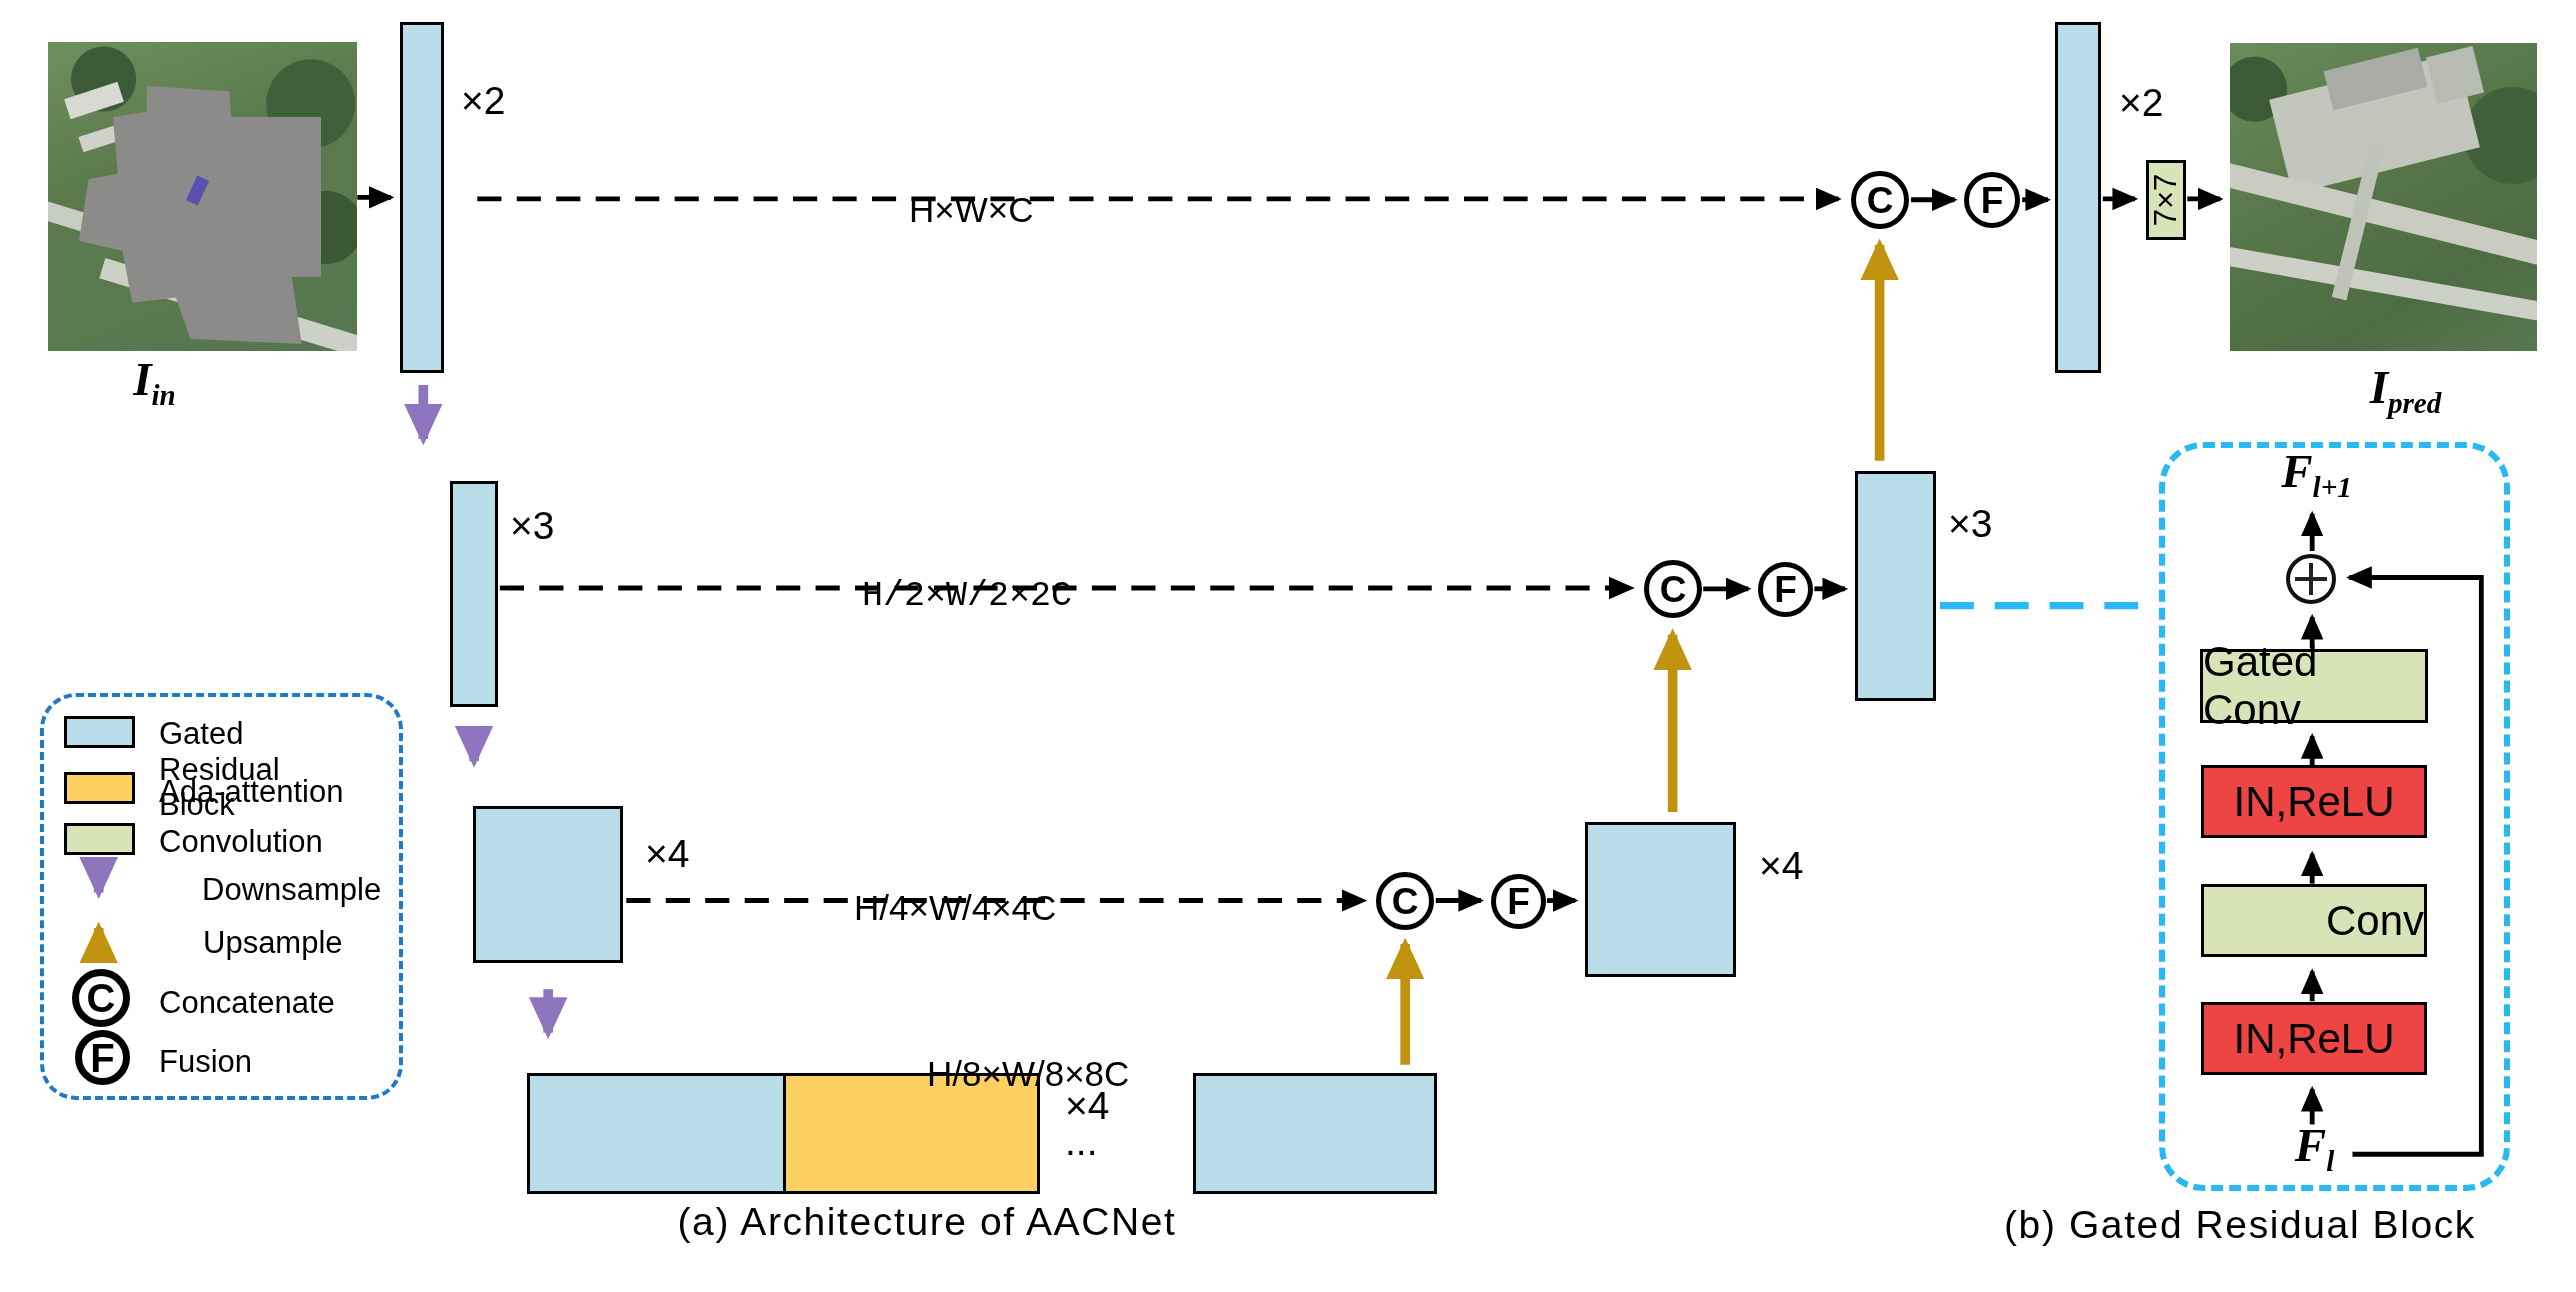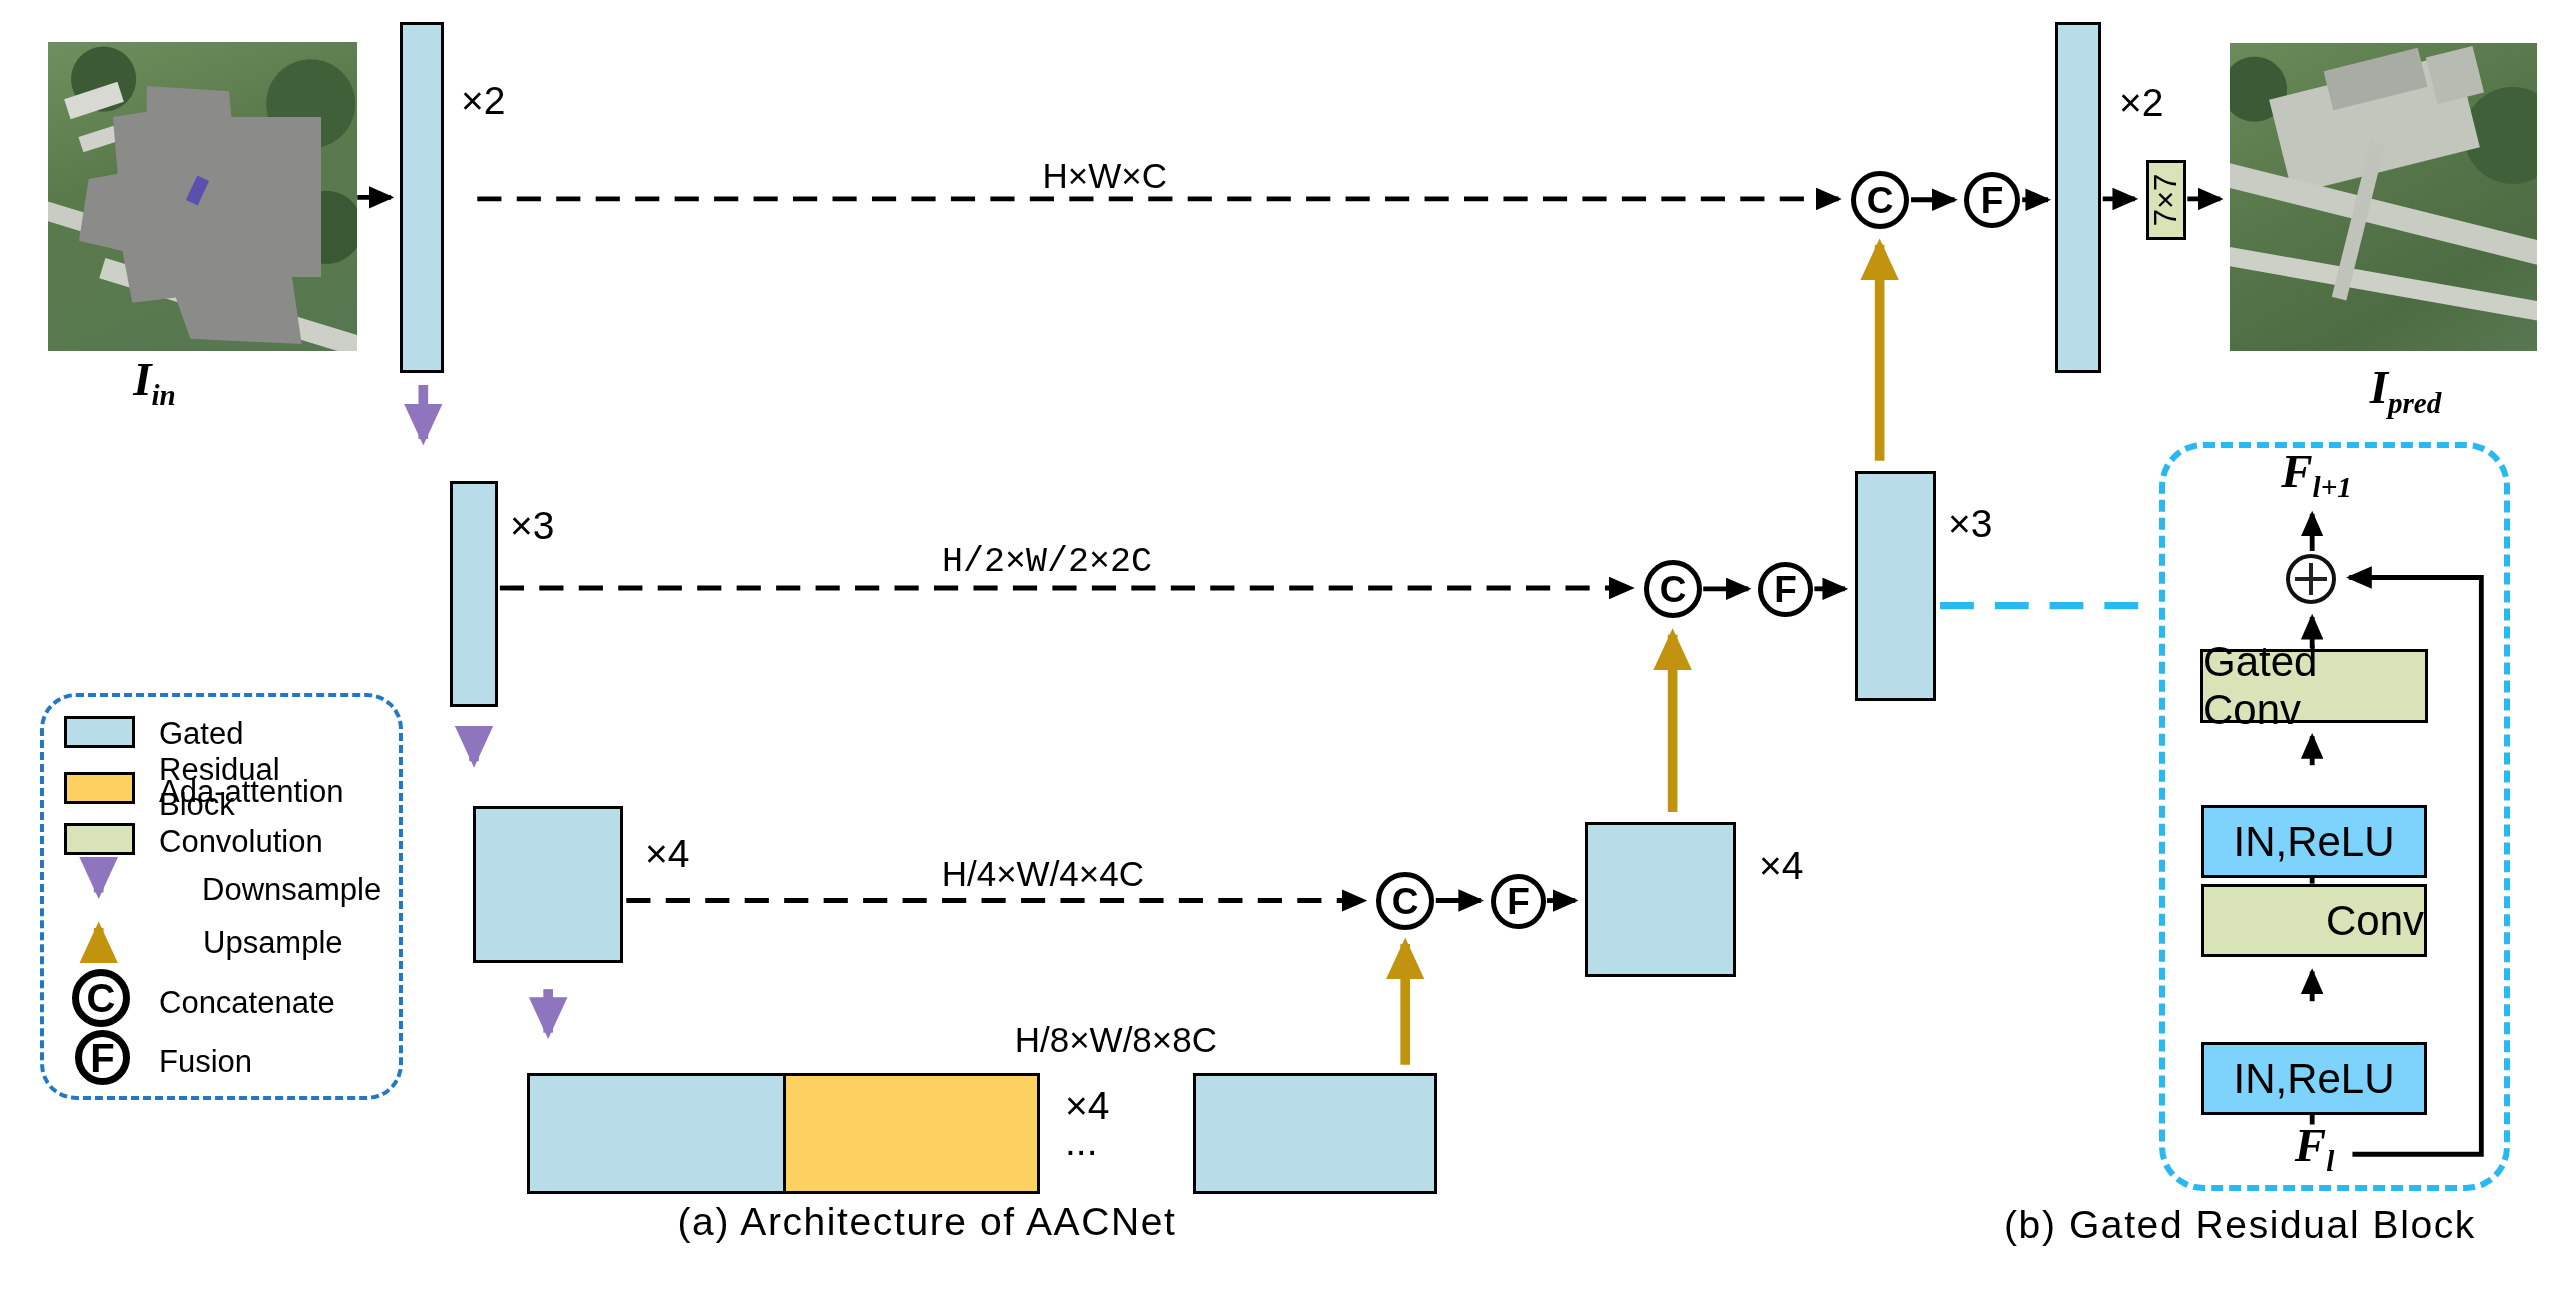--- a/index.html
+++ b/index.html
@@ -4,36 +4,36 @@
 <style>
   html,body{margin:0;padding:0;background:#ffffff;}
   #canvas{position:relative;width:2576px;height:1292px;background:#ffffff;overflow:hidden;
           font-family:"Liberation Sans",sans-serif;color:#000;}
   .abs{position:absolute;}
   svg.overlay{position:absolute;left:0;top:0;width:2576px;height:1292px;pointer-events:none;}
 
   
   .blk{position:absolute;box-sizing:border-box;border:3.2px solid #000;background:#b9dde8;}
   .blk.green{background:#d8e3b8;}
-  .blk.gray{background:#7dd3fc;margin-top:40px;}
+  .blk.gray{background:#ef4444;}
 
   
   .opc{position:absolute;box-sizing:border-box;border-radius:50%;border:5.6px solid #000;
        background:#fff;display:flex;align-items:center;justify-content:center;
        font-weight:700;font-size:37px;line-height:1;}
   .opc.big{border-width:7.3px;font-size:40px;}
 
   
   .plus{position:absolute;box-sizing:border-box;border-radius:50%;border:4.8px solid #111;background:#fff;}
   .plus .ph{position:absolute;left:50%;top:50%;width:32px;height:4px;background:#222;transform:translate(-50%,-50%);}
   .plus .pv{position:absolute;left:50%;top:50%;width:4px;height:32px;background:#222;transform:translate(-50%,-50%);}
 
   
   .mult{position:absolute;font-size:39px;line-height:1;}
-  .feat{position:absolute;font-size:35px;line-height:1;text-align:right;}
+  .feat{position:absolute;font-size:35px;line-height:1;text-align:left;margin-top:34px;}
   .cap{position:absolute;font-size:39px;line-height:1;text-align:center;letter-spacing:1.6px;}
   .mathlab{position:absolute;font-family:"Liberation Serif",serif;font-style:italic;font-weight:700;
            font-size:47px;line-height:1;text-align:center;}
   .mathlab sub{font-size:0.62em;}
   .grblab{position:absolute;display:flex;align-items:center;justify-content:center;font-size:42px;}
   .rot{transform:rotate(-90deg);white-space:nowrap;font-size:31px;}
 
   
   .panel-grb{position:absolute;box-sizing:border-box;border:6.4px dashed #29b9f2;border-radius:44px;background:transparent;}
   .panel-legend{position:absolute;box-sizing:border-box;border:4px dashed #2079c8;border-radius:36px;background:transparent;}

